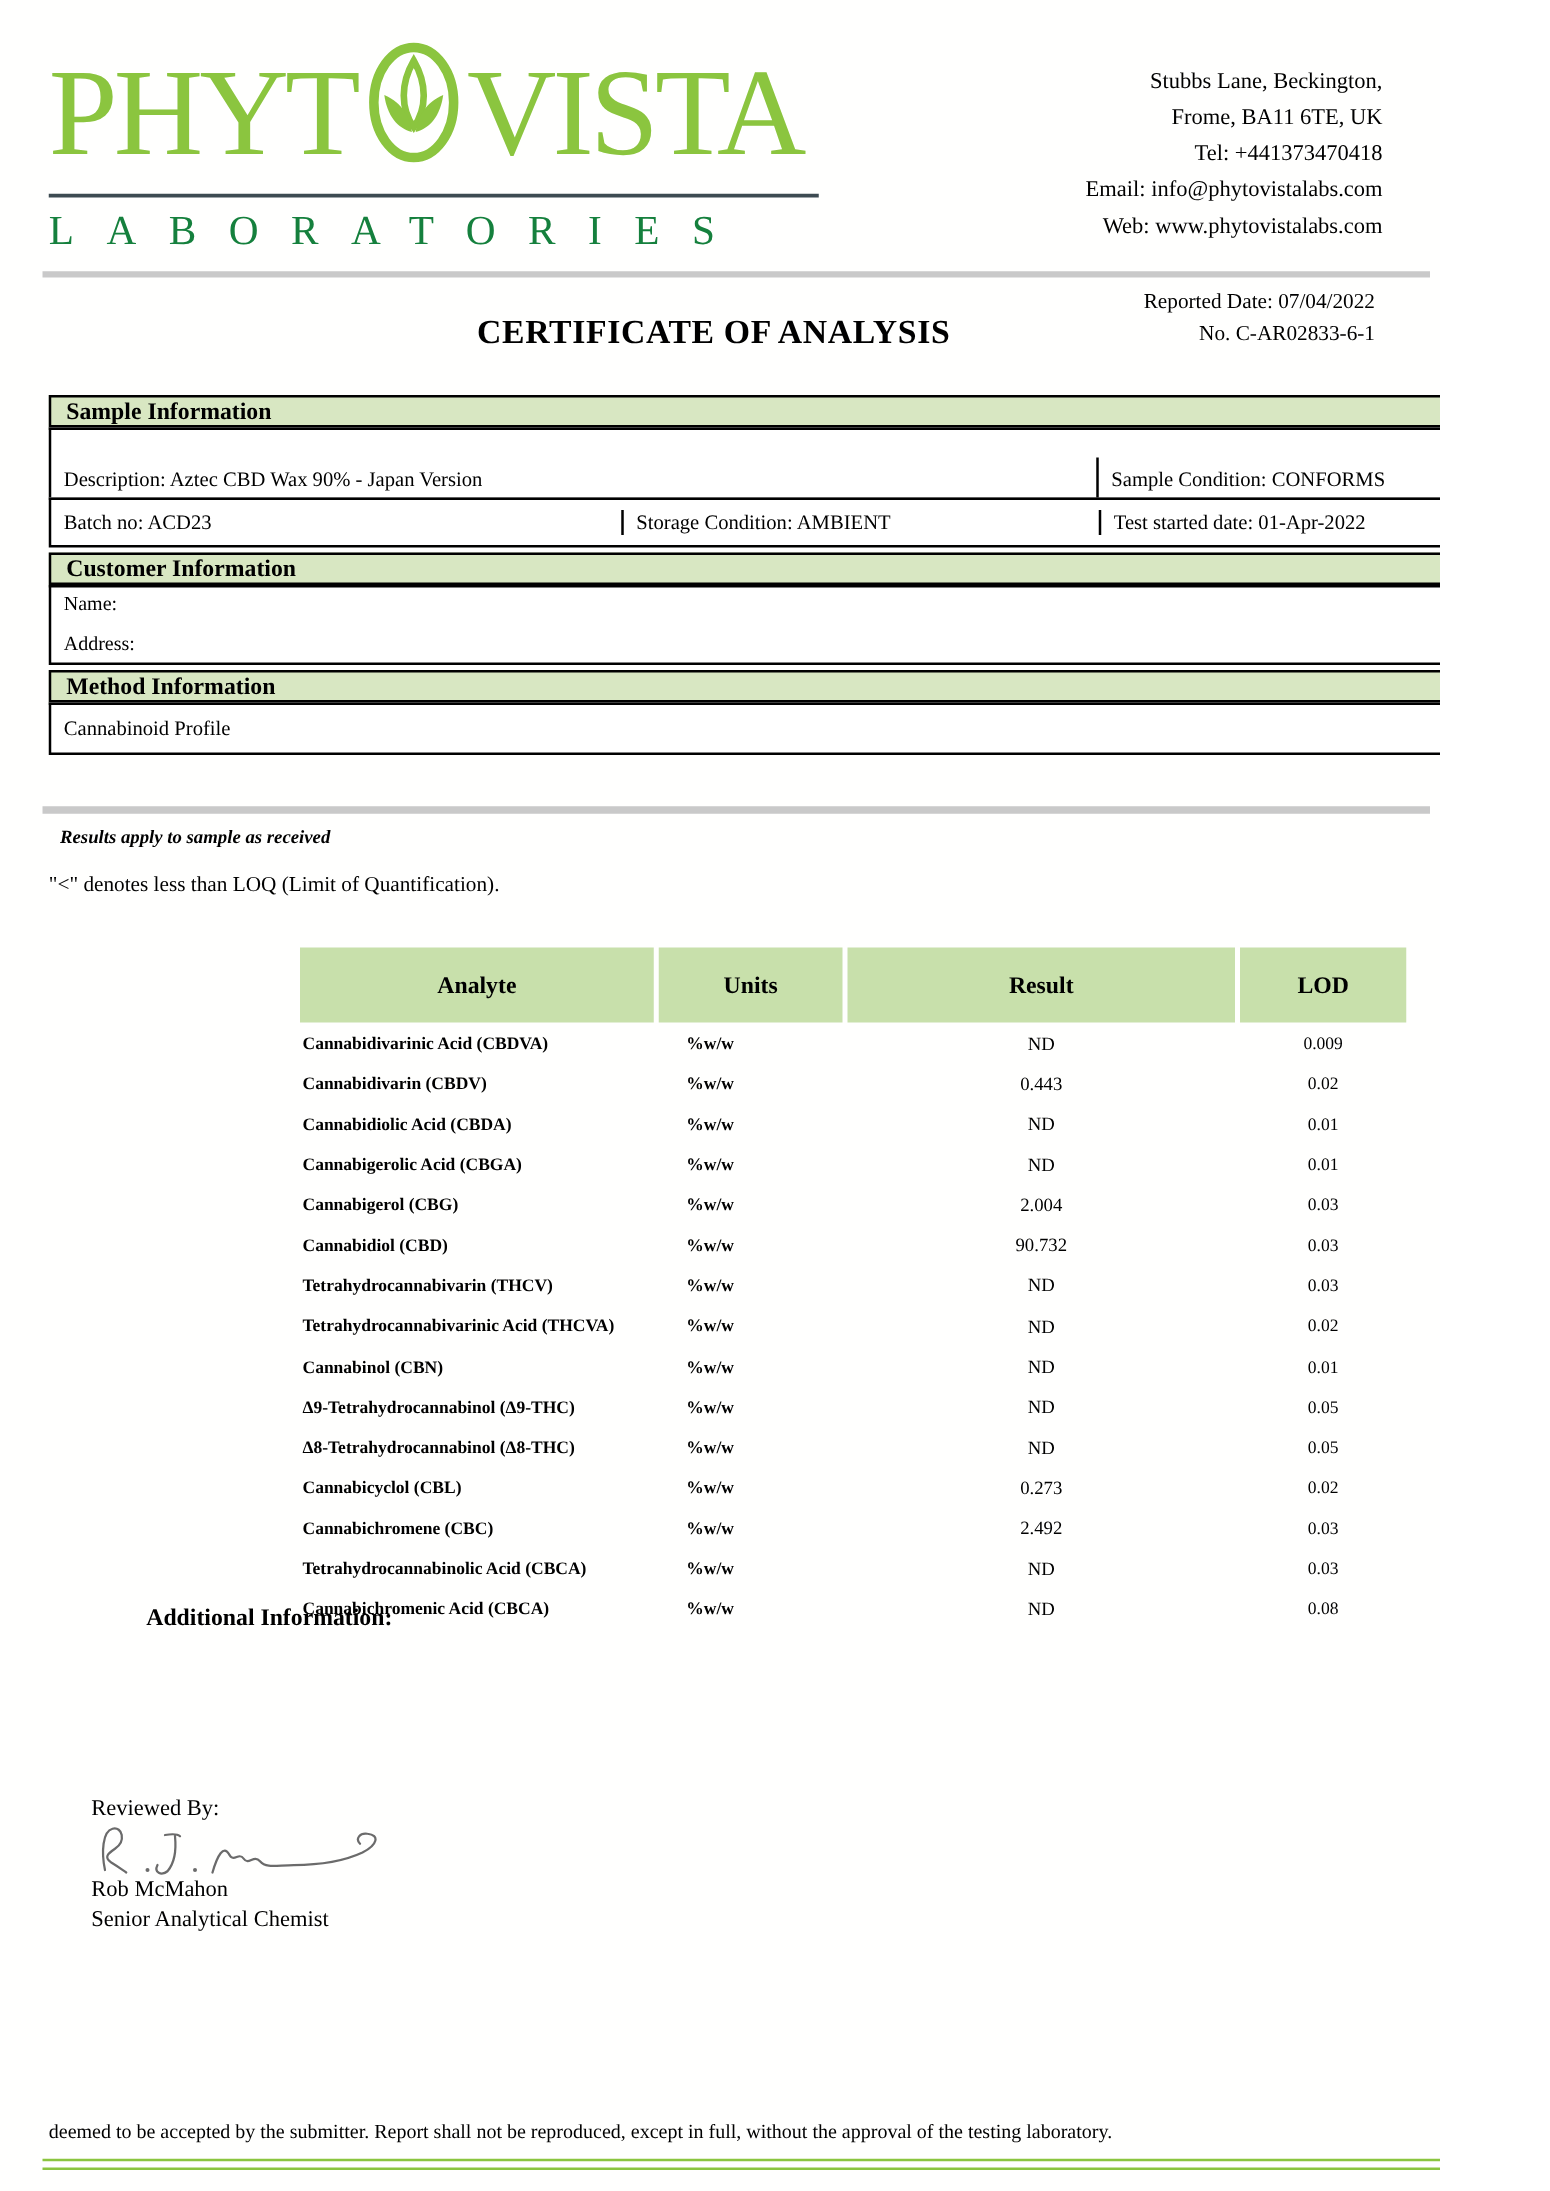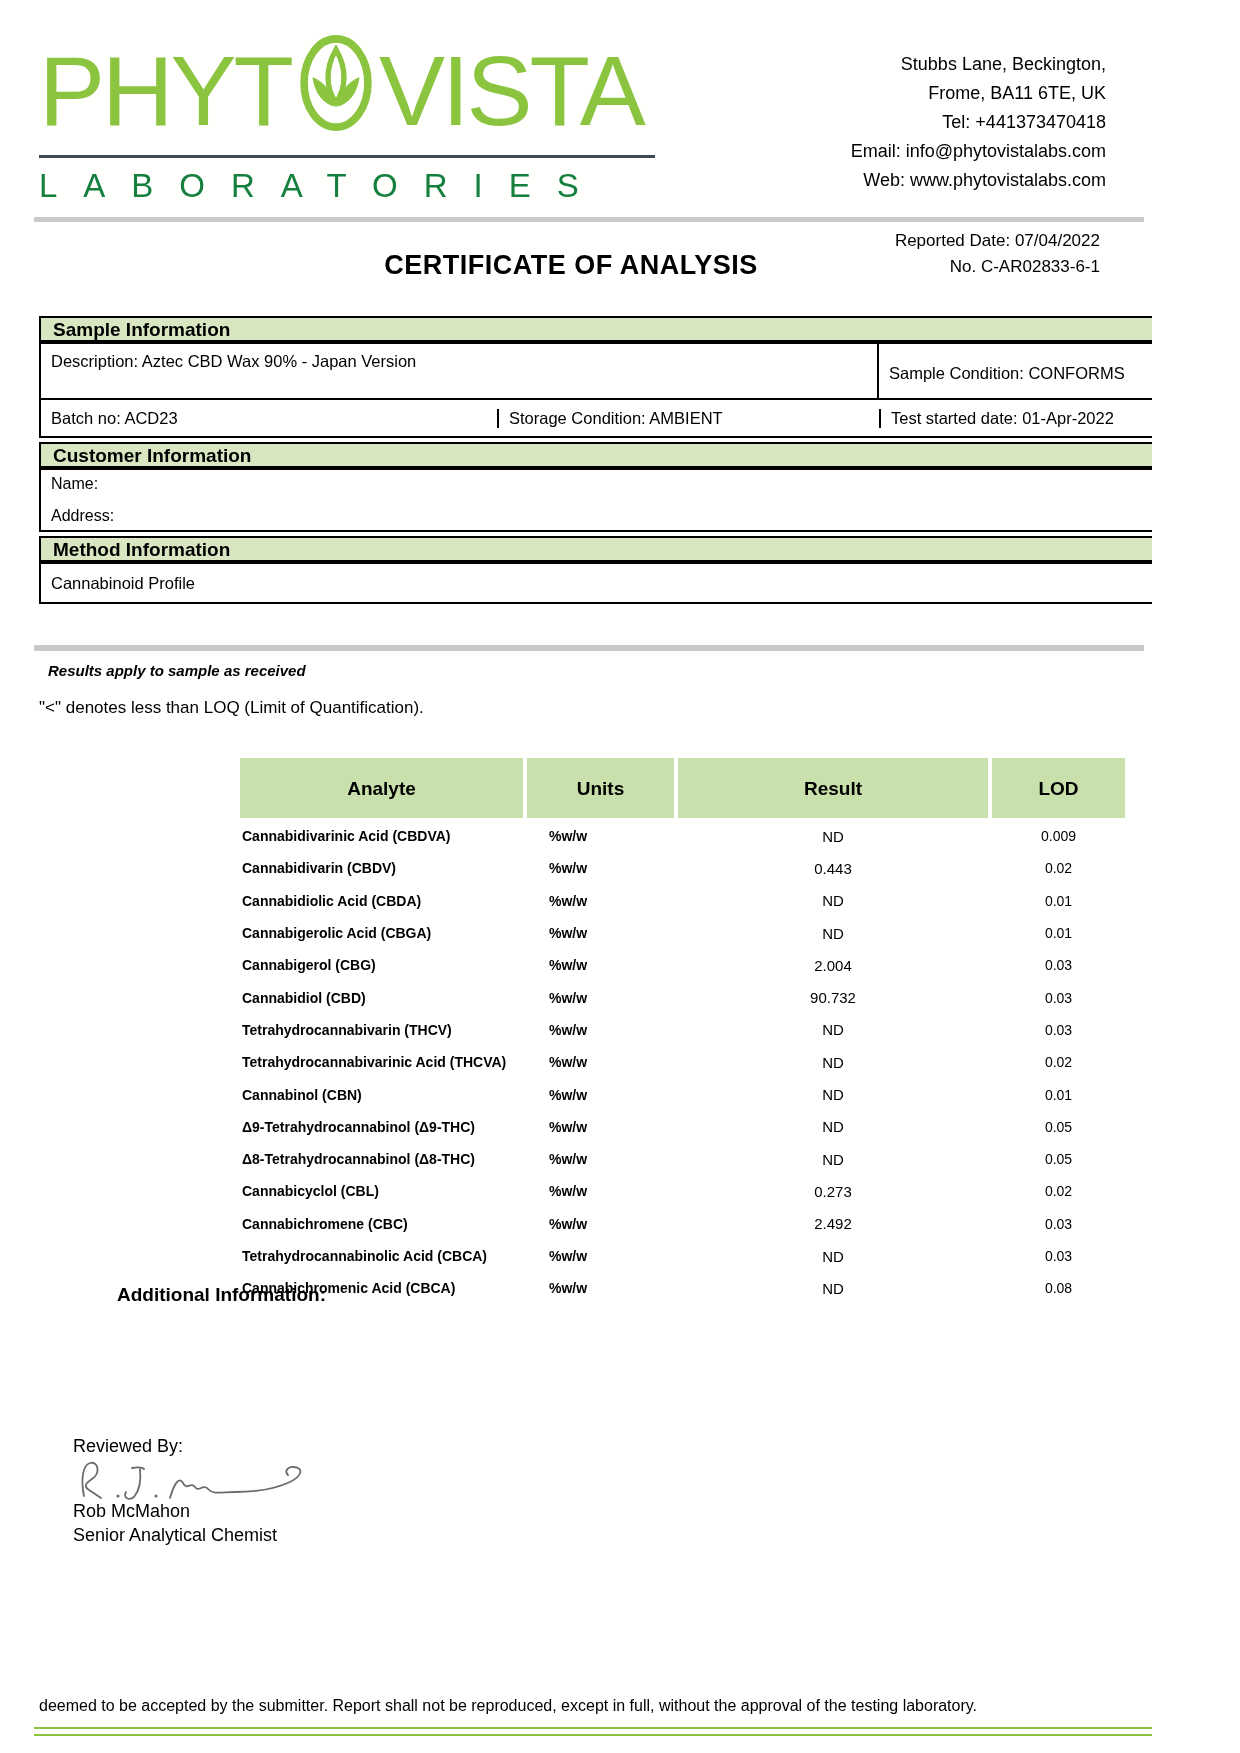--- a/index.html
+++ b/index.html
@@ -1,17 +1,17 @@
 <!DOCTYPE html>
 <html><head>
 <meta charset="utf-8">
 <style>
   html,body{margin:0;padding:0;background:#fff;}
   .page{position:relative;width:1152px;height:1753px;background:#fffffe;
-        font-family:Liberation Sans, sans-serif;color:#000;overflow:hidden;}
+        font-family:Liberation Serif, serif;color:#000;overflow:hidden;}
 
   
   .logo{position:absolute;left:39px;top:34px;}
   .logo-main{display:flex;align-items:center;color:#8bc53f;font-size:99px;
              font-weight:400;letter-spacing:-3px;line-height:1;height:112px;}
   .logo-main .leafo{margin:0 5px 0 7px;}
   .logo-rule{width:616px;height:3px;background:#3d4b52;margin-top:9px;}
   .logo-sub{font-size:33px;color:#15803d;letter-spacing:26px;margin-top:9px;white-space:nowrap;}
 
   
@@ -22,21 +22,21 @@
              font-size:27px;font-weight:bold;letter-spacing:0.5px;}
 
   
   .info{position:absolute;left:39px;top:316px;width:1158px;font-size:16.5px;}
   .bar{box-sizing:border-box;height:28px;border:2px solid #000;border-bottom-width:4px;
        background:#d8e7c2;font-weight:bold;font-size:19px;padding:1px 0 0 12px;
        box-shadow:3px 4px 2px #c2c2c2;}
   .grid-row{display:flex;box-sizing:border-box;border:2px solid #000;margin-top:-2px;background:#fff;}
   .cell{box-sizing:border-box;padding:8px 8px 4px 10px;}
   .cell.vsep{border-left:2px solid #000;}
-  .desc-row{height:58px;}
+  .desc-row{height:58px;align-items:flex-end;}
   .desc-left{flex:0 0 836px;}
   .desc-right{flex:1;display:flex;align-items:center;}
   .r3{height:40px;align-items:center;}
   .r3 .c1{flex:0 0 456px;display:flex;align-items:center;padding:0 0 0 10px;}
   .r3 .c2{flex:0 0 382px;display:flex;align-items:center;padding:0 0 0 10px;}
   .r3 .c3{flex:1;display:flex;align-items:center;padding:0 0 0 10px;}
   .cust-box{position:relative;height:60px;margin-top:-2px;border:2px solid #000;background:#fff;}
   .cust-box .nm{position:absolute;left:10px;top:5px;font-size:16px;}
   .cust-box .ad{position:absolute;left:10px;bottom:5px;font-size:16px;}
   .method-box{height:38px;margin-top:-2px;border:2px solid #000;background:#fff;

